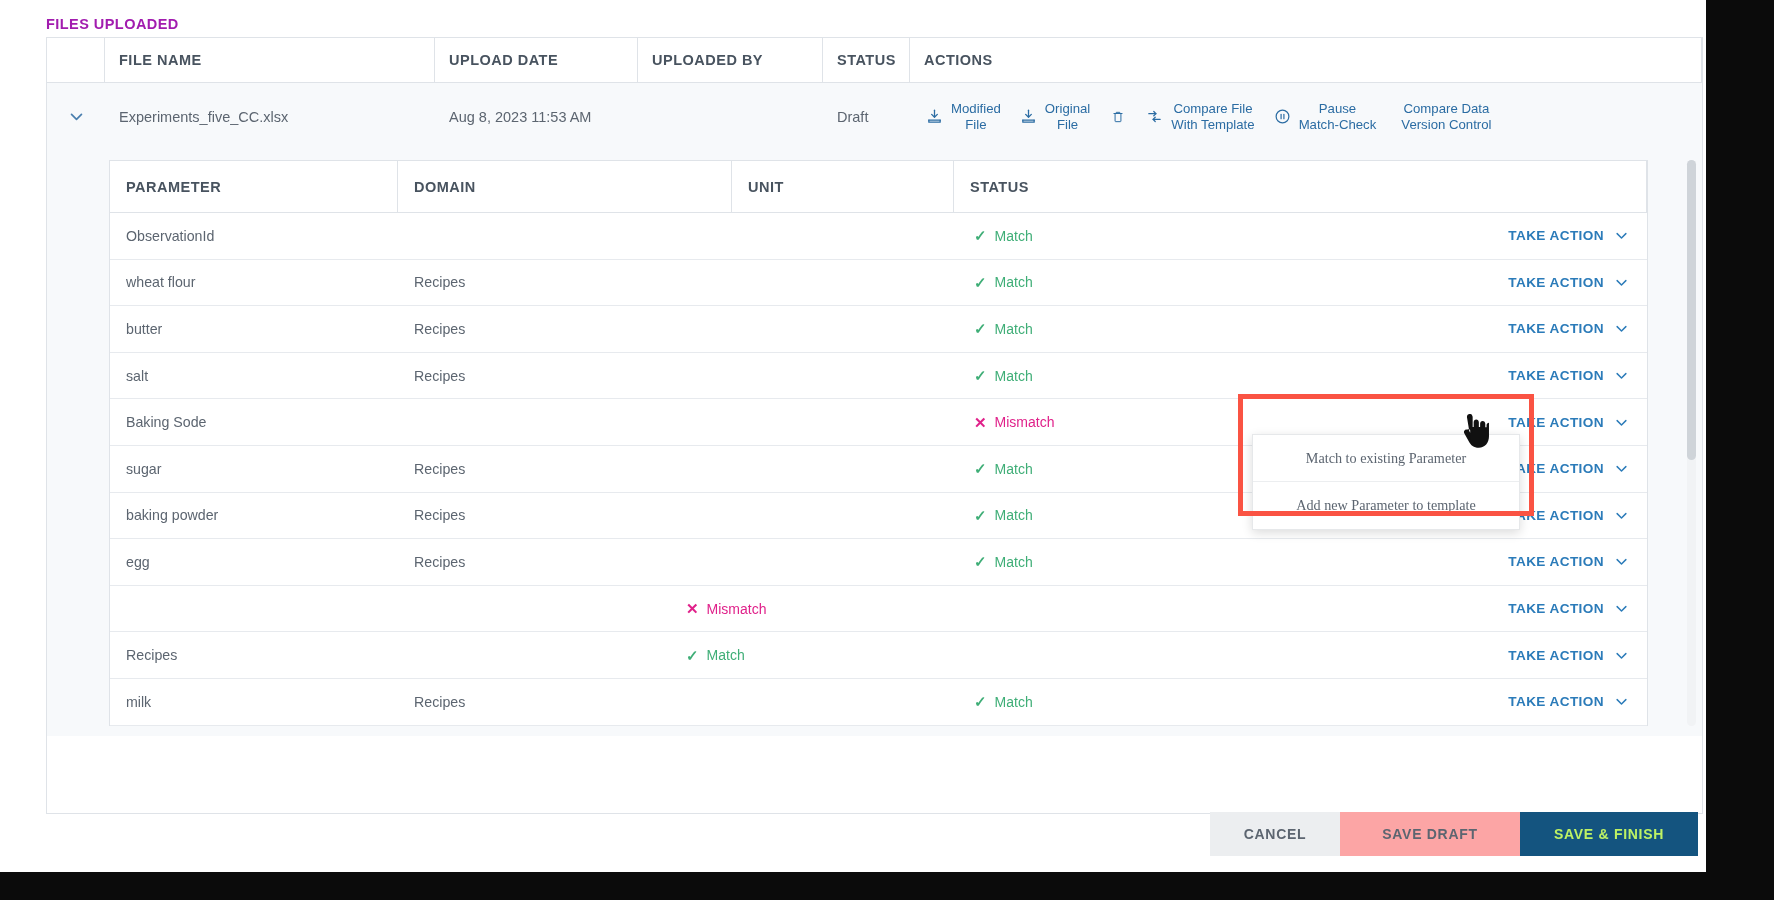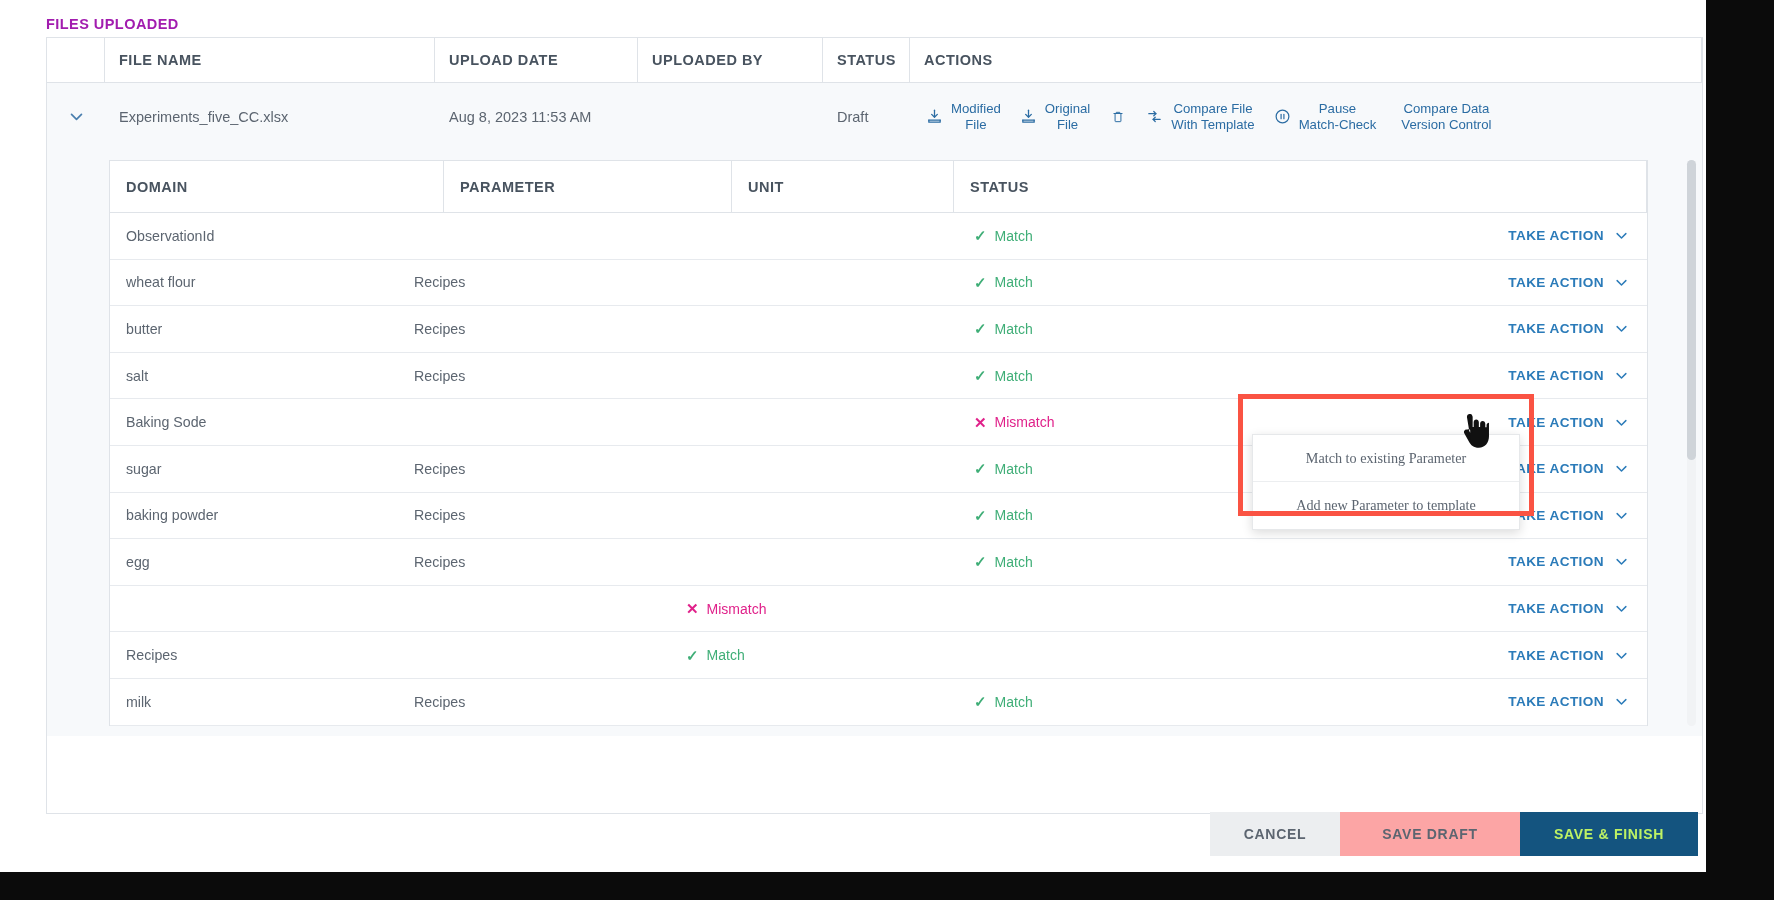--- a/index.html
+++ b/index.html
@@ -302,22 +302,22 @@
         </div>
 
       </div>
     </div>
   </div>
 
   <div class="inner-area">
 
     <div class="inner-table">
       <div class="inner-head">
+        <div class="icell ic-param">PARAMETER</div>
         <div class="icell ic-dom">DOMAIN</div>
-        <div class="icell ic-param">PARAMETER</div>
         <div class="icell ic-unit">UNIT</div>
         <div class="icell ic-stat">STATUS</div>
       </div>
       <div id="rows-host">
           <div class="inner-row">
             <div class="icell ir-param">ObservationId</div>
             <div class="icell ir-dom"></div>
             <div class="icell ir-unit"></div>
             <div class="icell ir-stat">
               <span class="status-chip match">

